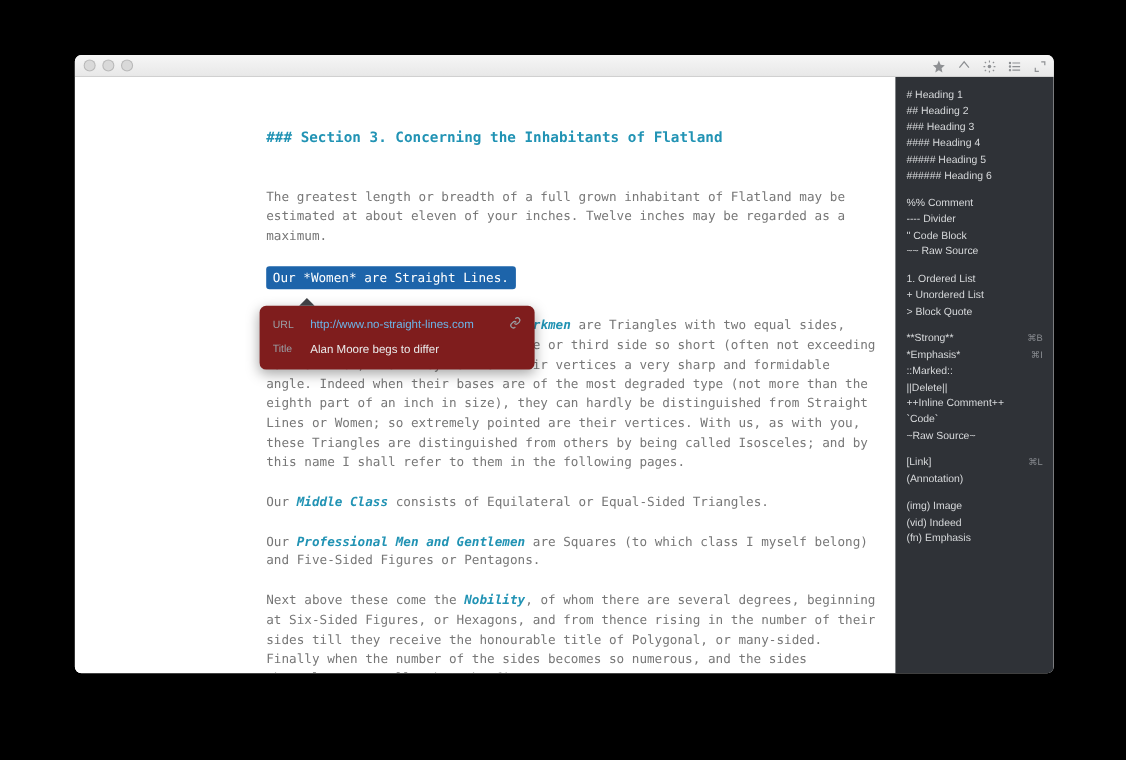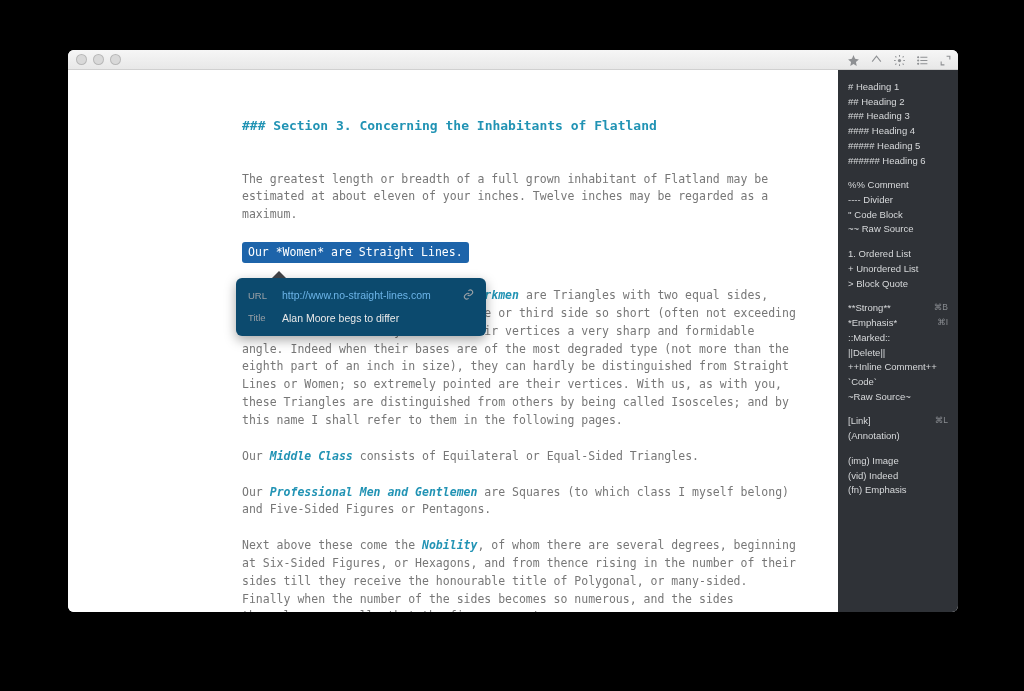--- a/index.html
+++ b/index.html
@@ -84,21 +84,21 @@
     padding: 2px 6px;
     font-size: 11.5px;
     position: relative;
     margin-bottom: 6px;
   }
   .popover {
     position: absolute;
     left: -6px;
     top: 162px;
     width: 250px;
-    background: #0c4a6e;
+    background: #7f1d1d;
     color: #e6e6e6;
     border-radius: 6px;
     padding: 10px 12px;
     font-family: "Helvetica Neue", Arial, sans-serif;
     font-size: 10.5px;
     box-shadow: 0 4px 12px rgba(0,0,0,0.35);
     z-index: 10;
   }
   .popover::before {
     content: "";
@@ -111,21 +111,21 @@
   }
   .popover .row { display: flex; margin-bottom: 6px; align-items:center; }
   .popover .row:last-child { margin-bottom: 0; }
   .popover .lbl { width: 34px; color: #9aa0a6; font-size:9.5px; }
   .popover .val { flex:1; color:#e9e9e9; }
   .popover .val.url { color:#6cb4e8; }
   .popover .chain-icon { color:#9aa0a6; font-size:11px; margin-left:4px; }
   .em-inline { color:#2193b4; font-style: italic; font-weight: 600; }
   
   .sidebar {
-    width: 120px;
+    width: 144px;
     background: #2f3237;
     color: #d7d9db;
     font-family: "Helvetica Neue", Arial, sans-serif;
     font-size: 9.5px;
     padding: 10px 10px;
     overflow: hidden;
   }
   .sidebar .group { margin-bottom: 10px; }
   .sidebar .item { line-height: 1.55; white-space: nowrap; cursor:pointer; }
   .sidebar .item .sc { float:right; color:#8a8d92; font-size:8.5px; }

